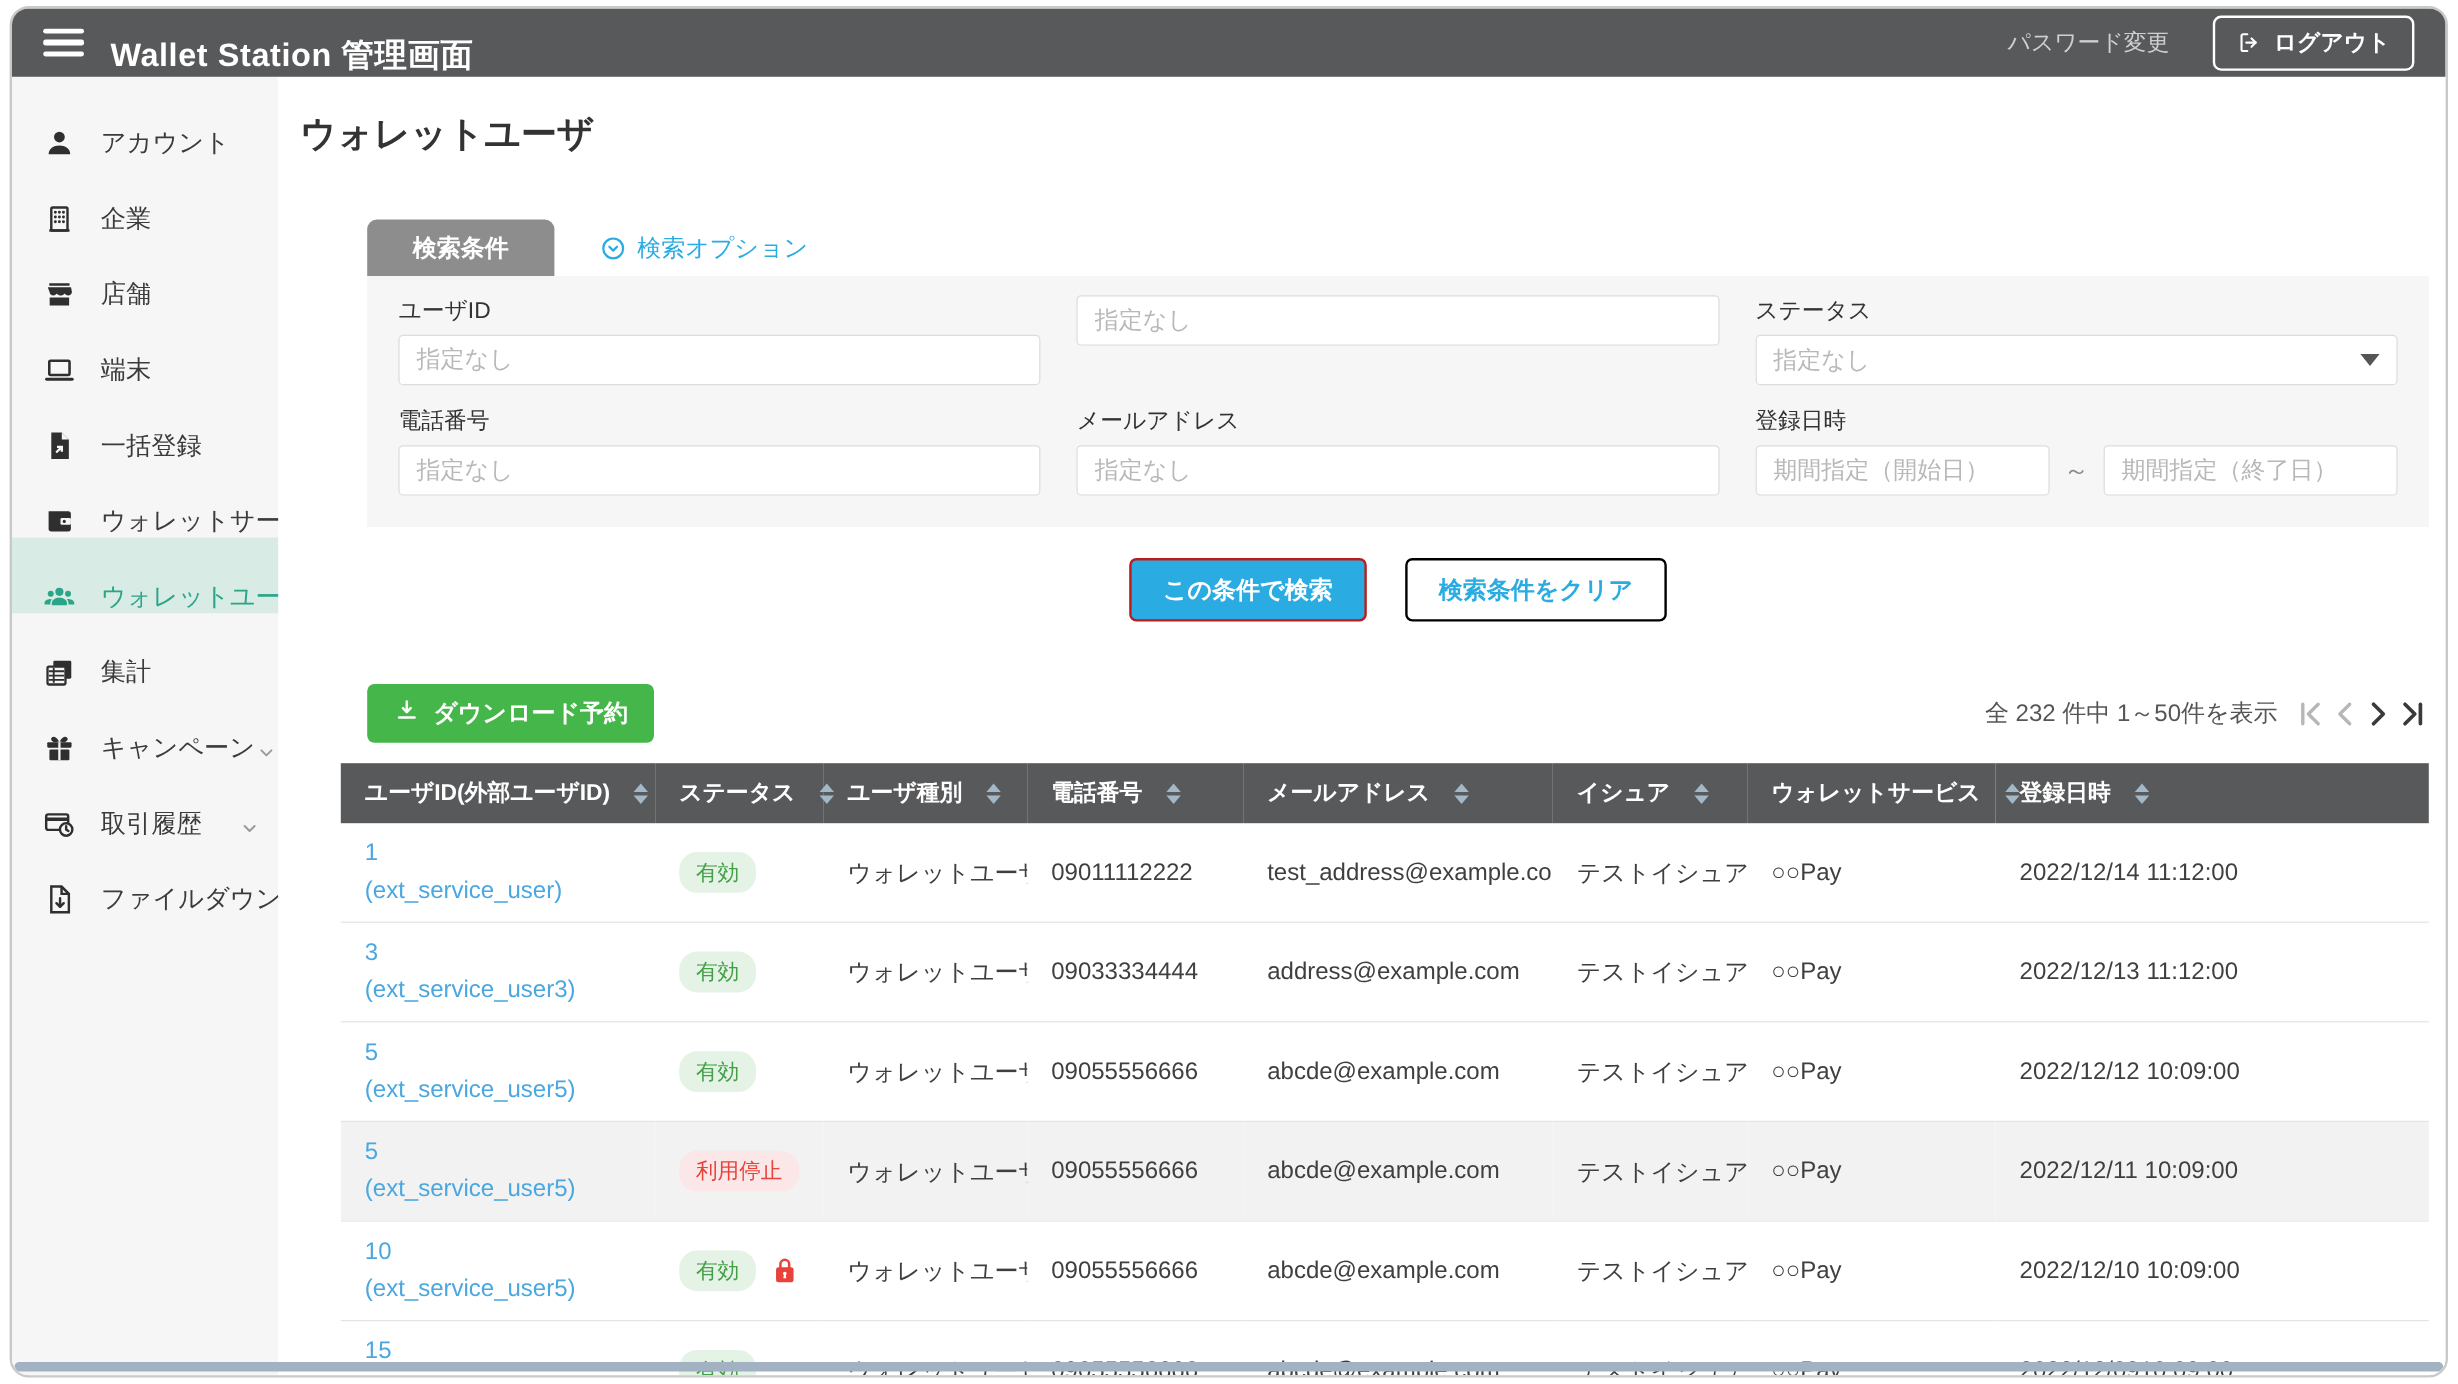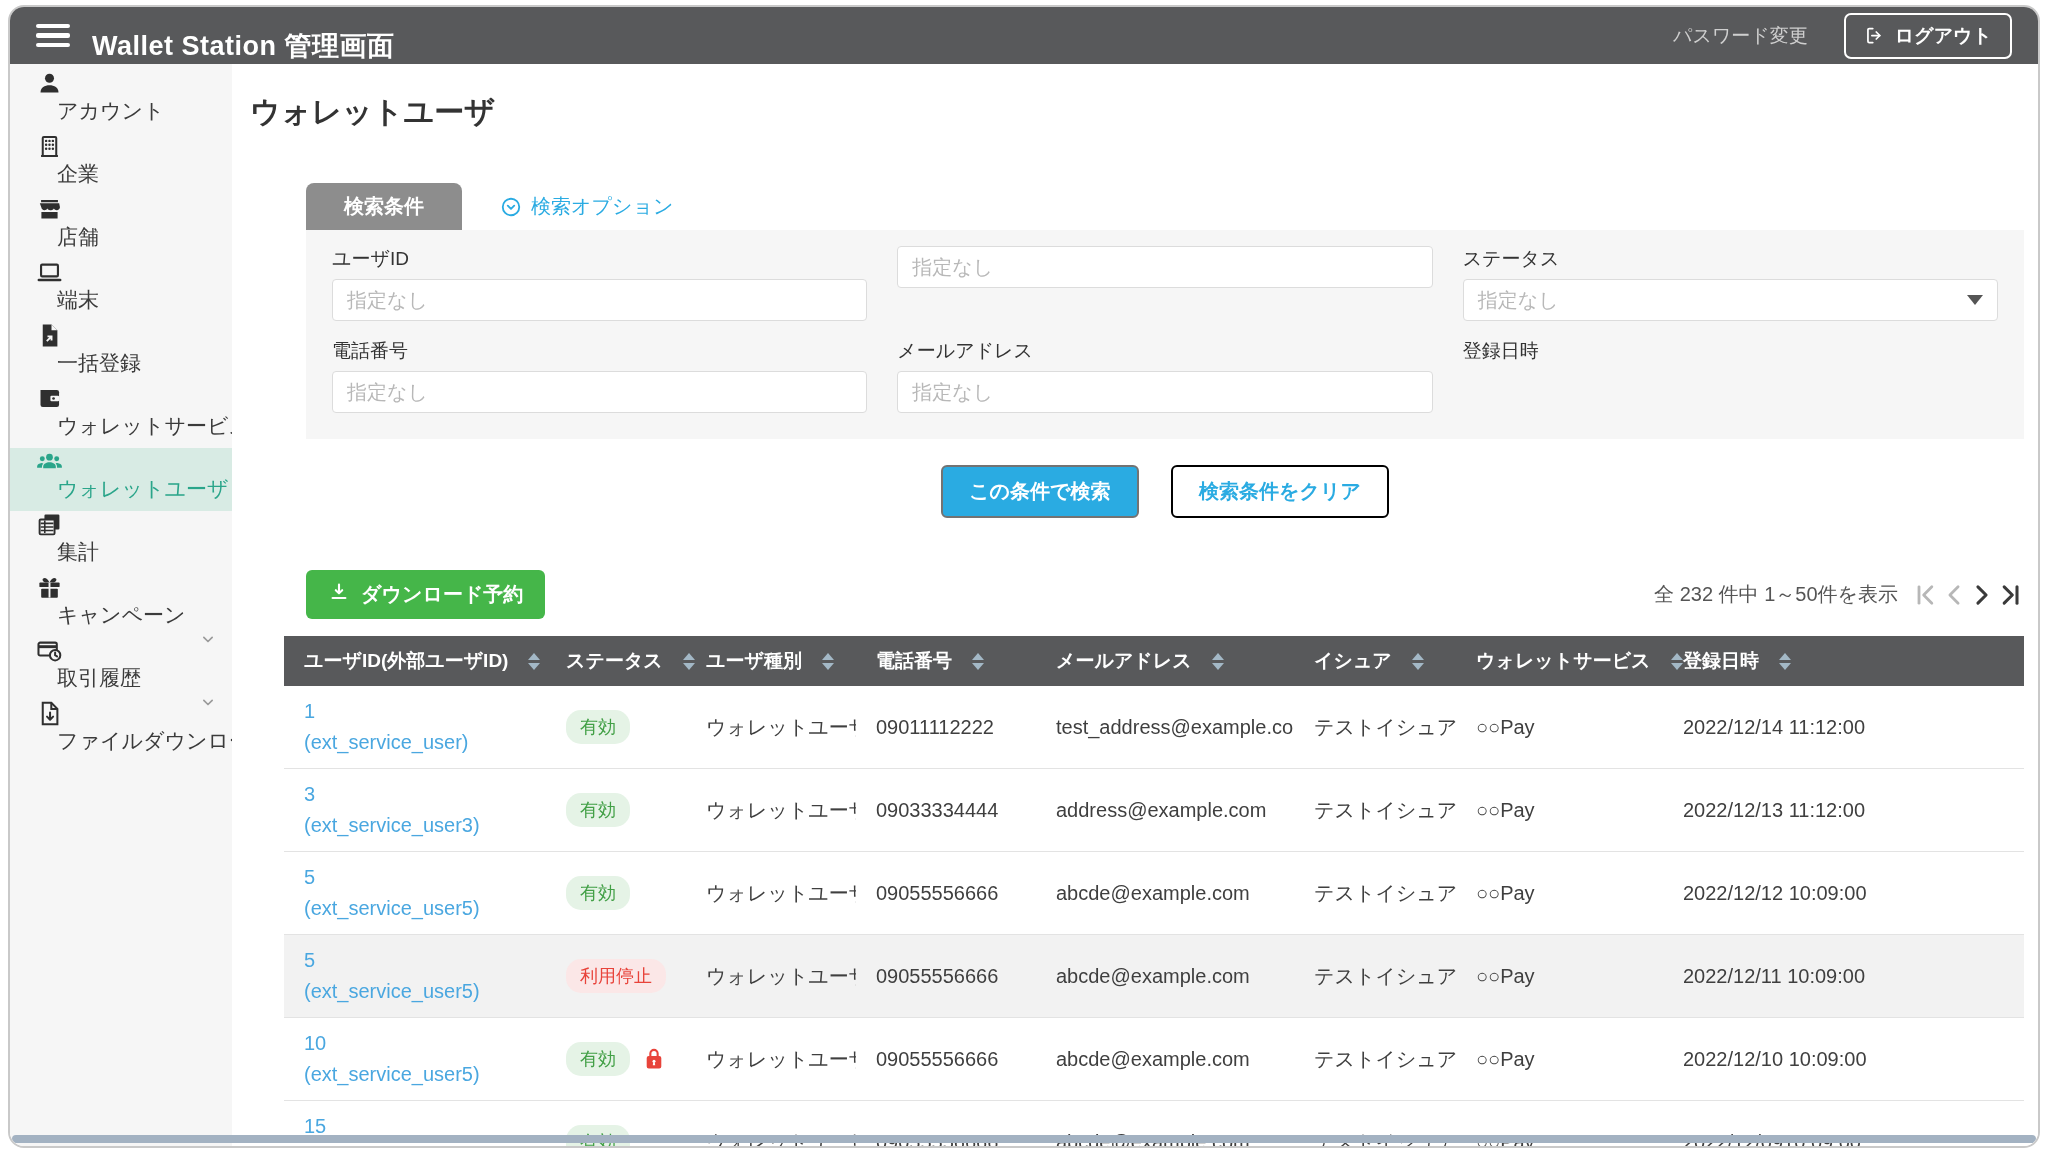--- a/index.html
+++ b/index.html
@@ -33,22 +33,22 @@
     color: #fff; font-size: 19px; font-weight: bold;
     padding: 8px 18px; display: flex; align-items: center; gap: 10px; cursor: pointer;
     font-family: inherit;
   }
   .logout-btn svg { width: 21px; height: 21px; }
   
   .body-row { flex: 1; display: flex; overflow: hidden; }
   
   .sidebar { width: 222px; flex: none; background: #f6f6f6; padding-top: 6px; }
   .side-item {
-    height: 63px; display: flex; align-items: flex-start;
-    padding: 0 14px 0 26px; cursor: pointer; color: #3b3b3b; flex-direction: column;
+    height: 63px; display: flex; align-items: flex-end;
+    padding: 0 14px 0 26px; cursor: pointer; color: #3b3b3b;
   }
   .side-item.active { background: #d8ebe4; color: #2aa58a; }
   .side-icon { width: 27px; height: 27px; flex: none; display: inline-flex; color: #2f2f2f; }
   .side-item.active .side-icon { color: #2aa58a; }
   .side-icon svg { width: 27px; height: 27px; }
   .side-label { font-size: 21px; margin-left: 21px; white-space: nowrap; }
   .side-chevron { margin-left: auto; display: inline-flex; }
   .side-chevron svg { width: 20px; height: 20px; }
   
   .main { flex: 1; background: #fff; overflow: hidden; }
@@ -77,21 +77,21 @@
   .select .sel-text { color: #b8b8b8; flex: 1; }
   .sel-arrow { width: 0; height: 0; border-left: 8px solid transparent;
     border-right: 8px solid transparent; border-top: 10px solid #555; }
   .date-range { display: flex; align-items: center; gap: 12px; }
   .date-range input { flex: 1; min-width: 0; }
   .date-sep { color: #8a8a8a; font-size: 21px; flex: none; }
   
   .actions { text-align: center; margin-top: 26px; }
   .btn { font-size: 20px; font-weight: bold; border-radius: 6px; cursor: pointer;
     padding: 11px 26px; font-family: inherit; }
-  .btn-primary { background: #2aabe2; border: 2px solid #737373; color: #fff; margin-right: 28px; }
+  .btn-primary { background: #2aabe2; border: 2px solid #b91c1c; color: #fff; margin-right: 28px; }
   .btn-outline { background: #fff; border: 2px solid #000000; color: #2aabe2; }
   
   .toolbar { margin-top: 52px; display: flex; align-items: center; }
   .btn-download {
     background: #45b649; border: none; color: #fff; font-size: 20px; font-weight: bold;
     border-radius: 6px; padding: 11px 22px; display: flex; align-items: flex-start; gap: 11px;
     cursor: pointer; font-family: inherit;
   }
   .btn-download svg { width: 22px; height: 22px; }
   .pager { margin-left: auto; display: flex; align-items: center; }
@@ -338,20 +338,25 @@
             <div class="field">
               <label>電話番号</label>
               <input type="text" placeholder="指定なし" style="">
             </div>
             <div class="field">
               <label>メールアドレス</label>
               <input type="text" placeholder="指定なし" style="">
             </div>
             <div class="field">
               <label>登録日時</label>
+              <div class="date-range">
+                <input type="text" placeholder="期間指定（開始日）" style="">
+                <span class="date-sep">～</span>
+                <input type="text" placeholder="期間指定（終了日）" style="">
+              </div>
             </div>
           </div>
         </div>
 
         <div class="actions">
           <button class="btn btn-primary">この条件で検索</button>
           <button class="btn btn-outline">検索条件をクリア</button>
         </div>
 
         <div class="toolbar">

